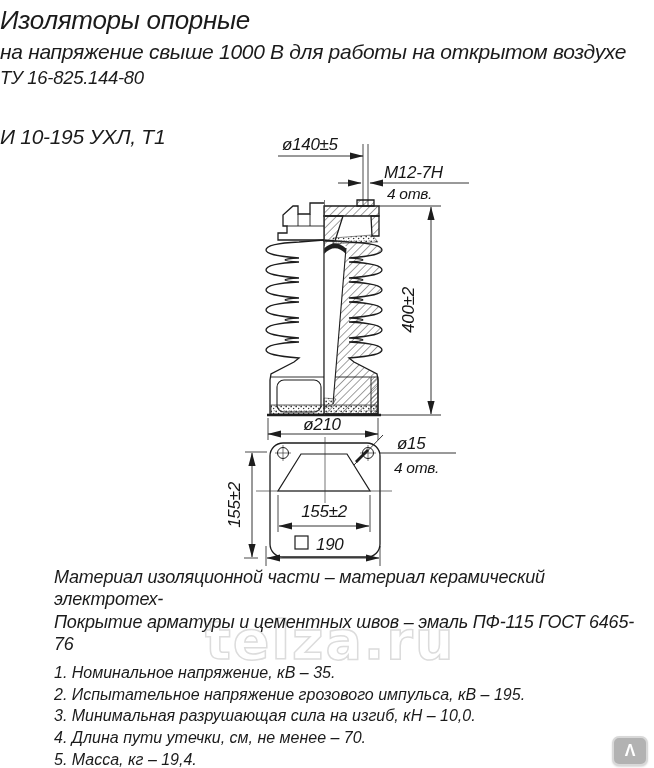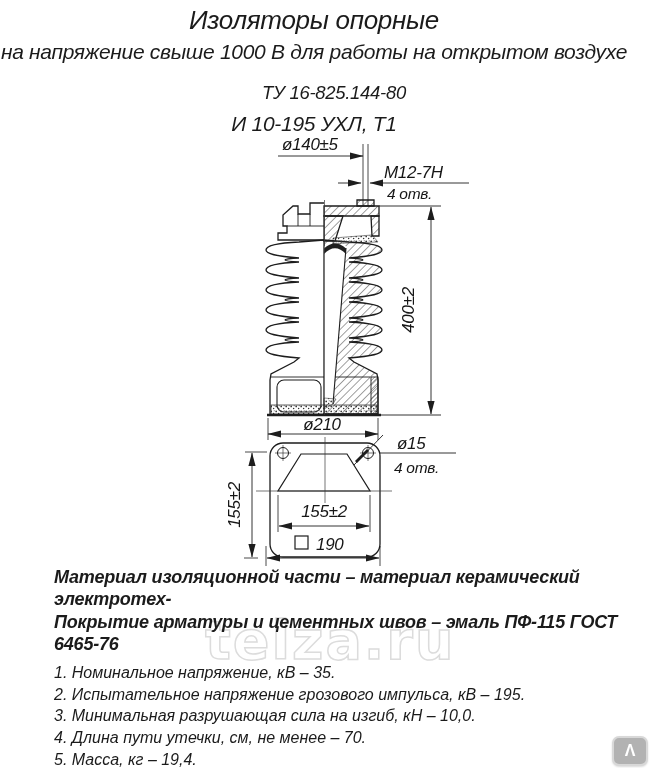--- a/index.html
+++ b/index.html
@@ -1,25 +1,25 @@
 <!DOCTYPE html>
 <html><head>
 <meta charset="utf-8">
 <style>
   html,body{margin:0;padding:0;}
   body{width:654px;height:768px;background:#ffffff;position:relative;overflow:hidden;
        font-family:"Liberation Sans",sans-serif;color:#1b1b1b;}
-  .hdr{position:absolute;top:6px;left:0;width:628px;text-align:center;
+  .hdr{position:absolute;top:6px;left:0;width:628px;
        font-style:italic;letter-spacing:-0.3px;z-index:2;}
   .t1{font-size:26px;line-height:1.1;}
   .t2{font-size:21px;margin-top:5px;}
-  .t3{font-size:18.5px;margin-top:18px;padding-left:40px;}
-  .t4{font-size:21px;margin-top:8px;}
+  .t3{font-size:18.5px;margin-top:3px;}
+  .t4{font-size:21px;margin-top:36px;}
   .materials{position:absolute;top:566px;left:54px;width:588px;font-style:italic;
-       font-size:18px;line-height:22.4px;letter-spacing:-0.2px;z-index:2;font-weight:bold;}
+       font-size:18px;line-height:22.4px;letter-spacing:-0.2px;z-index:2;}
   .specs{position:absolute;top:662px;left:54px;width:560px;font-style:italic;
        font-size:16px;line-height:21.7px;z-index:2;}
   .watermark{position:absolute;top:609px;left:205px;width:300px;z-index:1;
        font-family:"DejaVu Sans",sans-serif;font-weight:bold;font-size:54px;
        letter-spacing:2px;color:transparent;-webkit-text-stroke:1.5px #dcdcdc;
        pointer-events:none;}
   .logo{position:absolute;right:6px;bottom:2px;width:32px;height:26px;
        background:#b2b2b2;border:2px solid #d8d8d8;border-radius:7px;
        display:flex;align-items:center;justify-content:center;z-index:3;
        box-shadow:0 1px 2px rgba(0,0,0,.15);}

